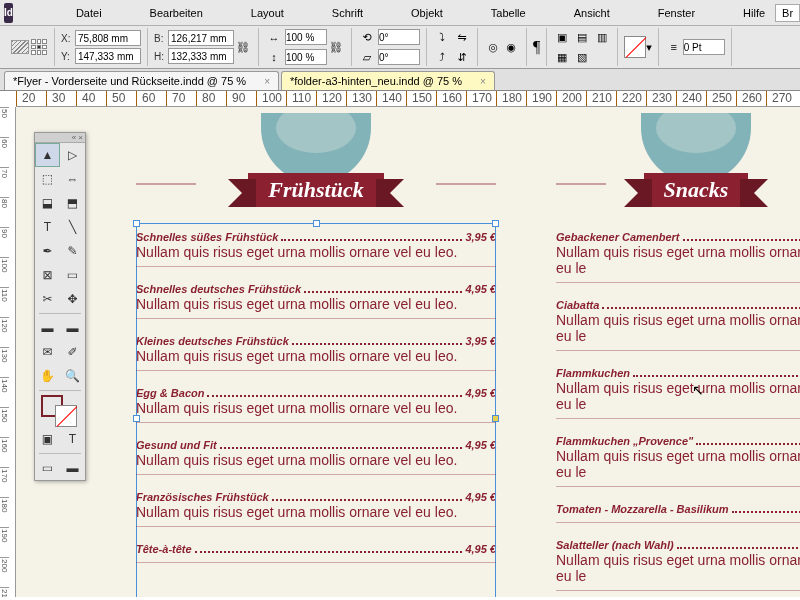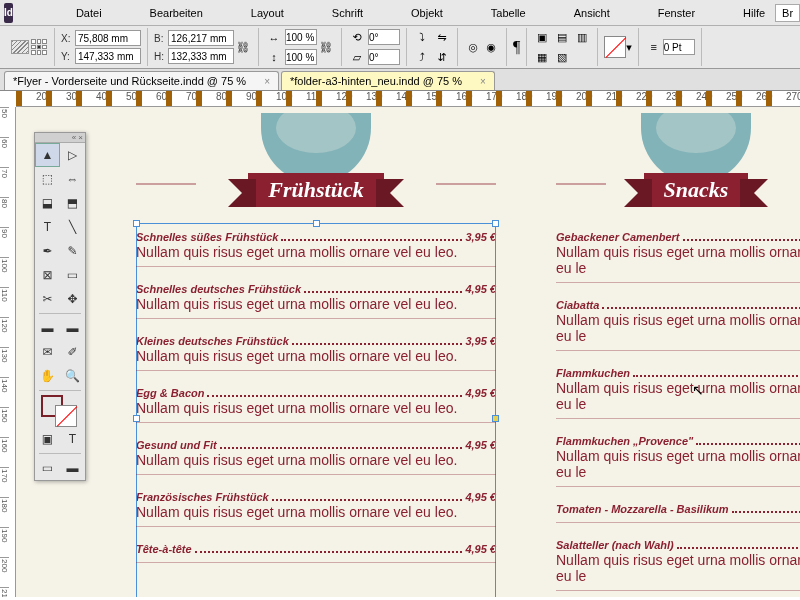--- a/index.html
+++ b/index.html
@@ -9,28 +9,28 @@
 .menu-item { padding:4px 8px; cursor:pointer;margin-left:32px; }
 .menu-spacer { flex:1; }
 .menu-ctrl { display:flex; align-items:center; padding:2px 6px; margin:0 2px; border:1px solid #aaa; background:#fff; height:18px; }
 .menu-icon { width:20px; height:18px; margin:0 2px; display:flex; align-items:center; justify-content:center; }
 .control-panel { background:#e8e8e8; border-bottom:1px solid #999; display:flex; padding:2px 4px; }
 .cp-group { display:flex; align-items:center; padding:0 6px; border-right:1px solid #bbb; }
 .cp-row { display:flex; flex-direction:column; gap:2px; }
 .cp-field { display:flex; align-items:center; gap:2px; }
 .cp-label { color:#333; font-size:10px; width:12px; }
 .cp-input { width:66px; height:16px; border:1px solid #999; background:#fff; font-size:10px; padding:0 2px; }
-.cp-sel { width:32px; height:16px; border:1px solid #999; background:#fff; font-size:10px; }
+.cp-sel { width:42px; height:16px; border:1px solid #999; background:#fff; font-size:10px; }
 .cp-icon { width:18px; height:18px; border:1px solid transparent; display:flex; align-items:center; justify-content:center; }
 .tabs { background:#e0e0e0; height:22px; display:flex; align-items:flex-end; border-bottom:1px solid #888; padding-left:4px; }
 .tab { background:#f5f5f5; border:1px solid #999; border-bottom:none; padding:3px 8px; margin-right:2px; font-size:11px; display:flex; align-items:center; gap:18px; border-radius:3px 3px 0 0; }
 .tab.active { background:#fef9c3; }
 .tab-close { font-size:10px; color:#888; }
 .ruler-h { height:16px; background:#fff; border-bottom:1px solid #999; margin-left:16px; display:flex; overflow:hidden; position:relative; }
-.ruler-h .tick { position:relative; width:30px; font-size:10px; color:#555; border-left:6px solid #a16207; padding-left:14px; flex-shrink:0;}
+.ruler-h .tick { position:relative; width:30px; font-size:12px; color:#555; border-left:1px solid #a16207; padding-left:5px; flex-shrink:0;}
 .ruler-v { width:16px; background:#fff; border-right:1px solid #999; position:absolute; left:0; top:0; bottom:0; overflow:hidden;}
 .ruler-v .tick { height:30px; font-size:8px; color:#555; border-top:1px solid #999; writing-mode:vertical-rl; padding-top:1px;}
 .workspace { position:relative; height:490px; }
 .canvas { position:absolute; left:16px; top:0; right:0; bottom:0; background:#f5f3e8; overflow:hidden;padding-left:19px; }
 .toolbox { position:absolute; left:34px; top:132px; width:52px; background:#e8e8e8; border:1px solid #999; box-shadow:1px 1px 4px rgba(0,0,0,0.3); z-index:10; }
 .toolbox-hdr { height:10px; background:#d0d0d0; border-bottom:1px solid #aaa; display:flex; justify-content:flex-end; align-items:center; padding-right:2px; font-size:8px; color:#666; }
 .tool-grid { display:grid; grid-template-columns:1fr 1fr; }
 .tool { height:24px; border:1px solid transparent; display:flex; align-items:center; justify-content:center; font-size:12px; color:#333; }
 .tool.sel { background:#cfd8e8; border:1px solid #7a9; }
 .tool-sep { grid-column:1/3; height:1px; background:#bbb; margin:2px 4px; }

